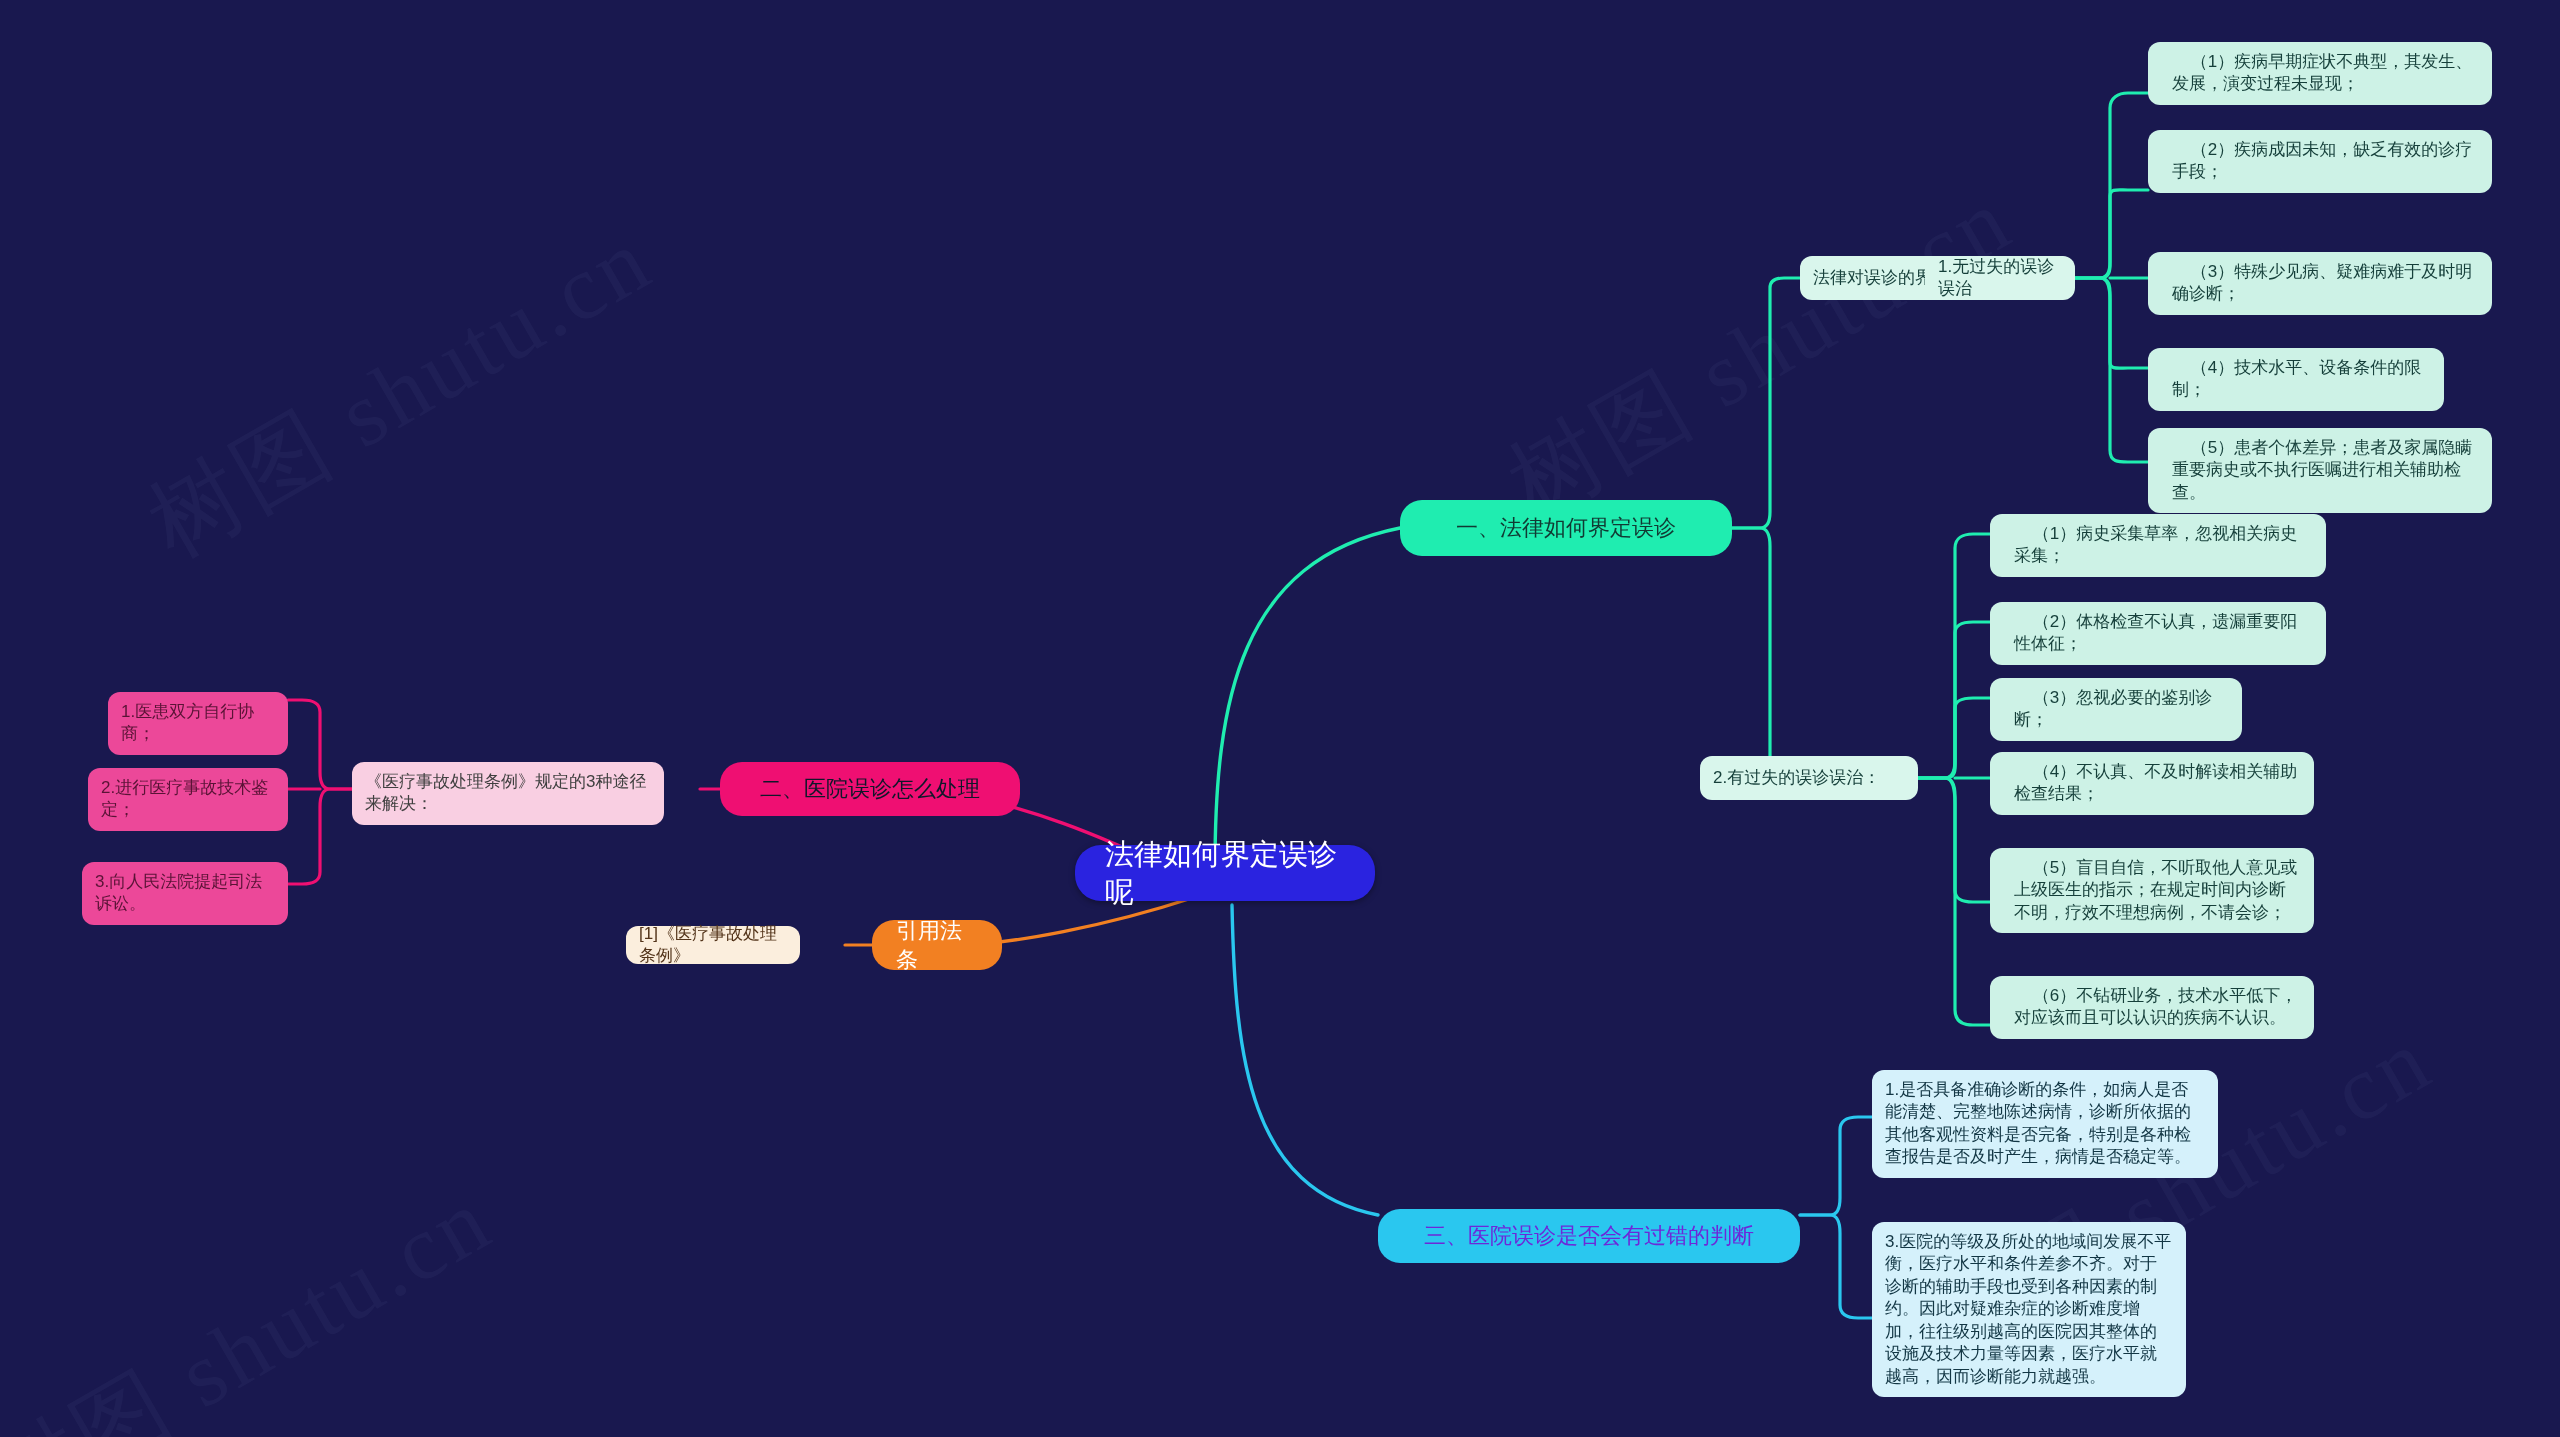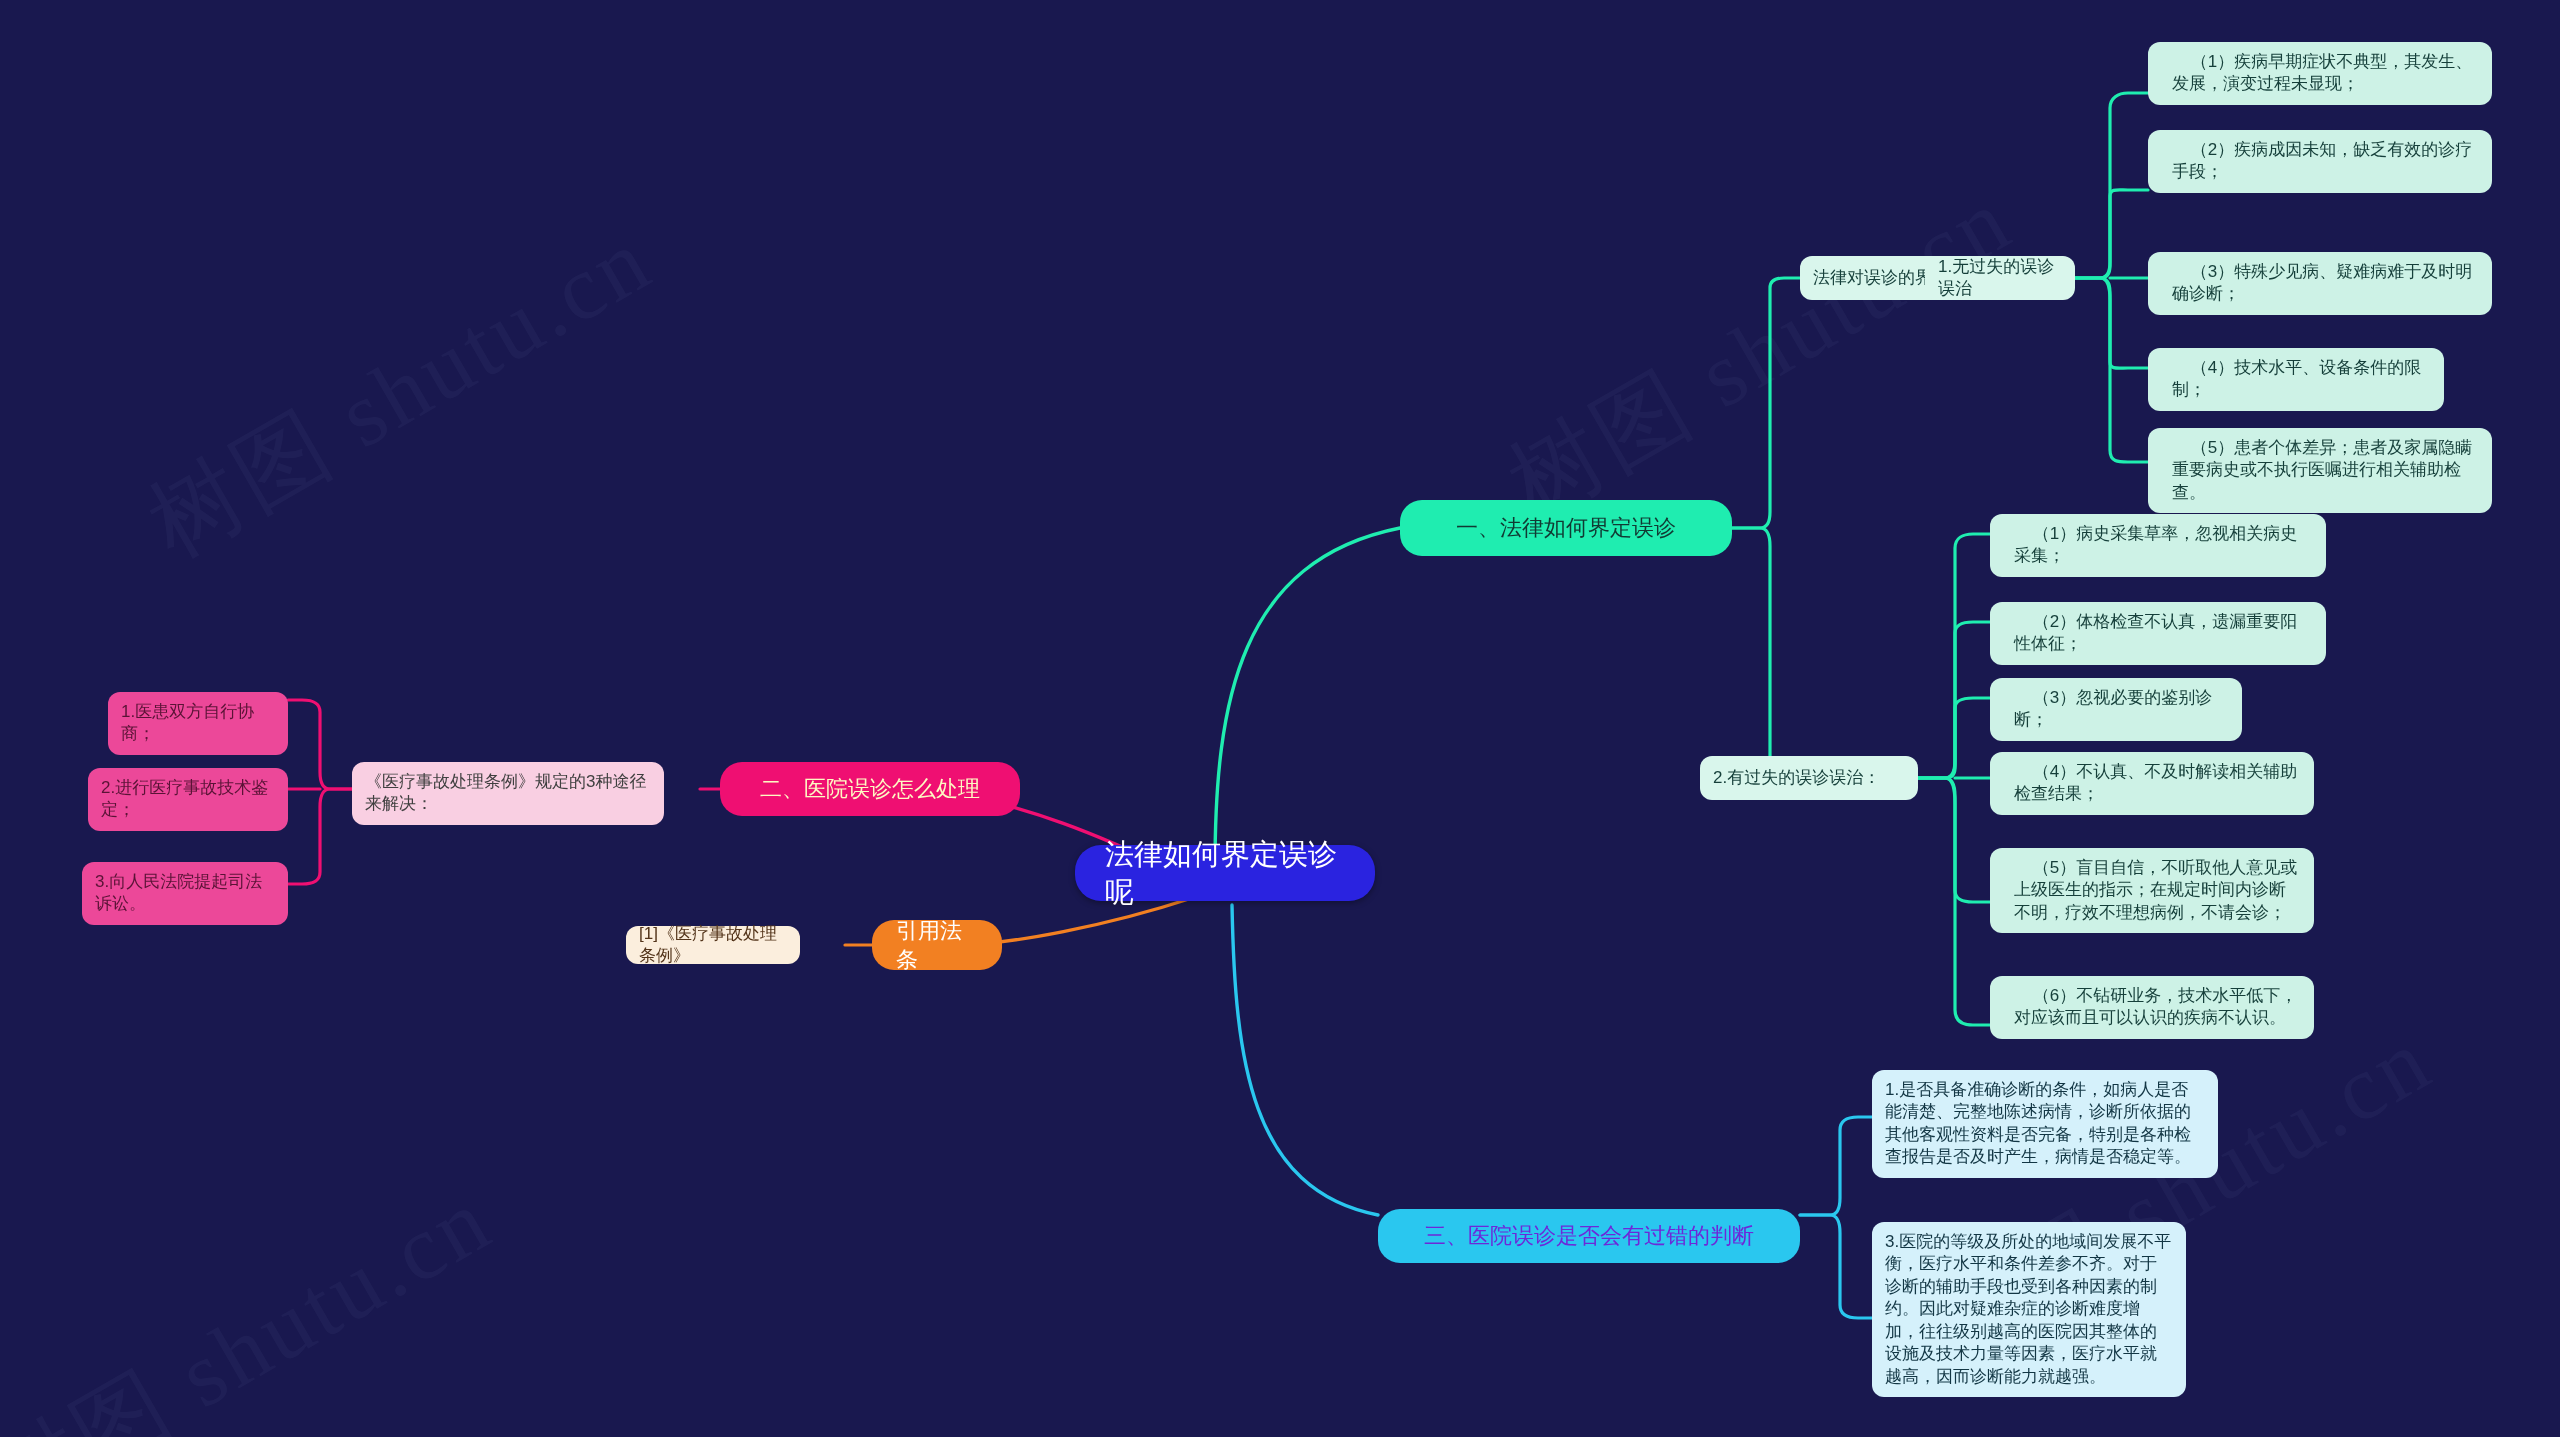--- a/index.html
+++ b/index.html
@@ -44,21 +44,21 @@
 
   
   .t1{
     border-radius:22px;
     font-size:22px;
     padding:11px 24px;
     justify-content:center;
     color:#17344a;
   }
   .t1.green{background:#1fedb0;color:#113a33;}
-  .t1.pink{background:#ef0f72;color:#fef9c3;}
+  .t1.pink{background:#ef0f72;color:#0f172a;}
   .t1.cyan{background:#2ac7ef;color:#6d28d9;margin-top:21px;}
   .t1.orange{background:#f28022;color:#ffffff;}
 
   
   .box{
     border-radius:12px;
     font-size:17px;
     padding:9px 13px;
     color:#15403c;
   }

